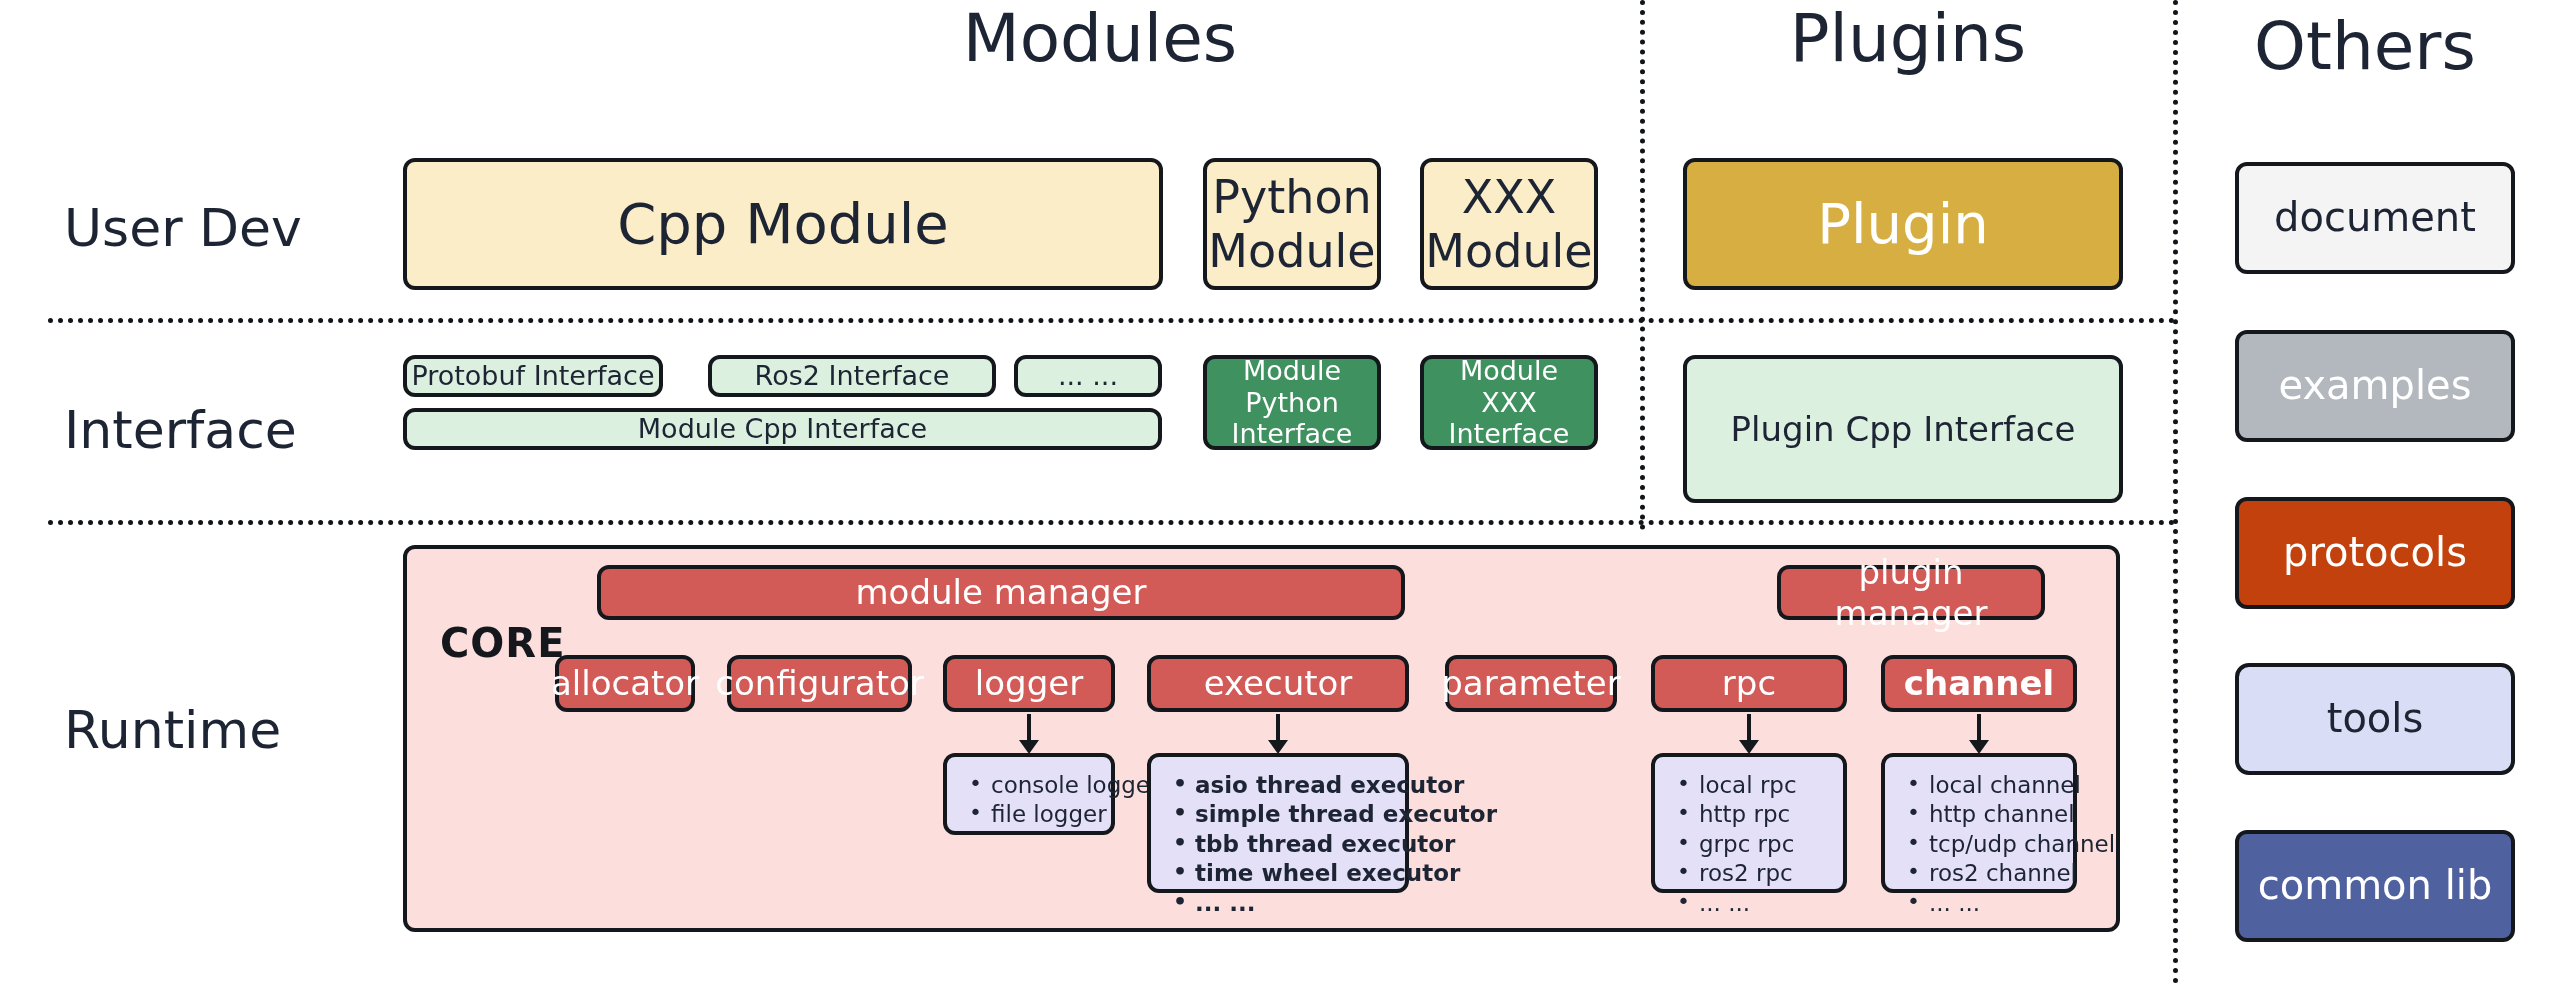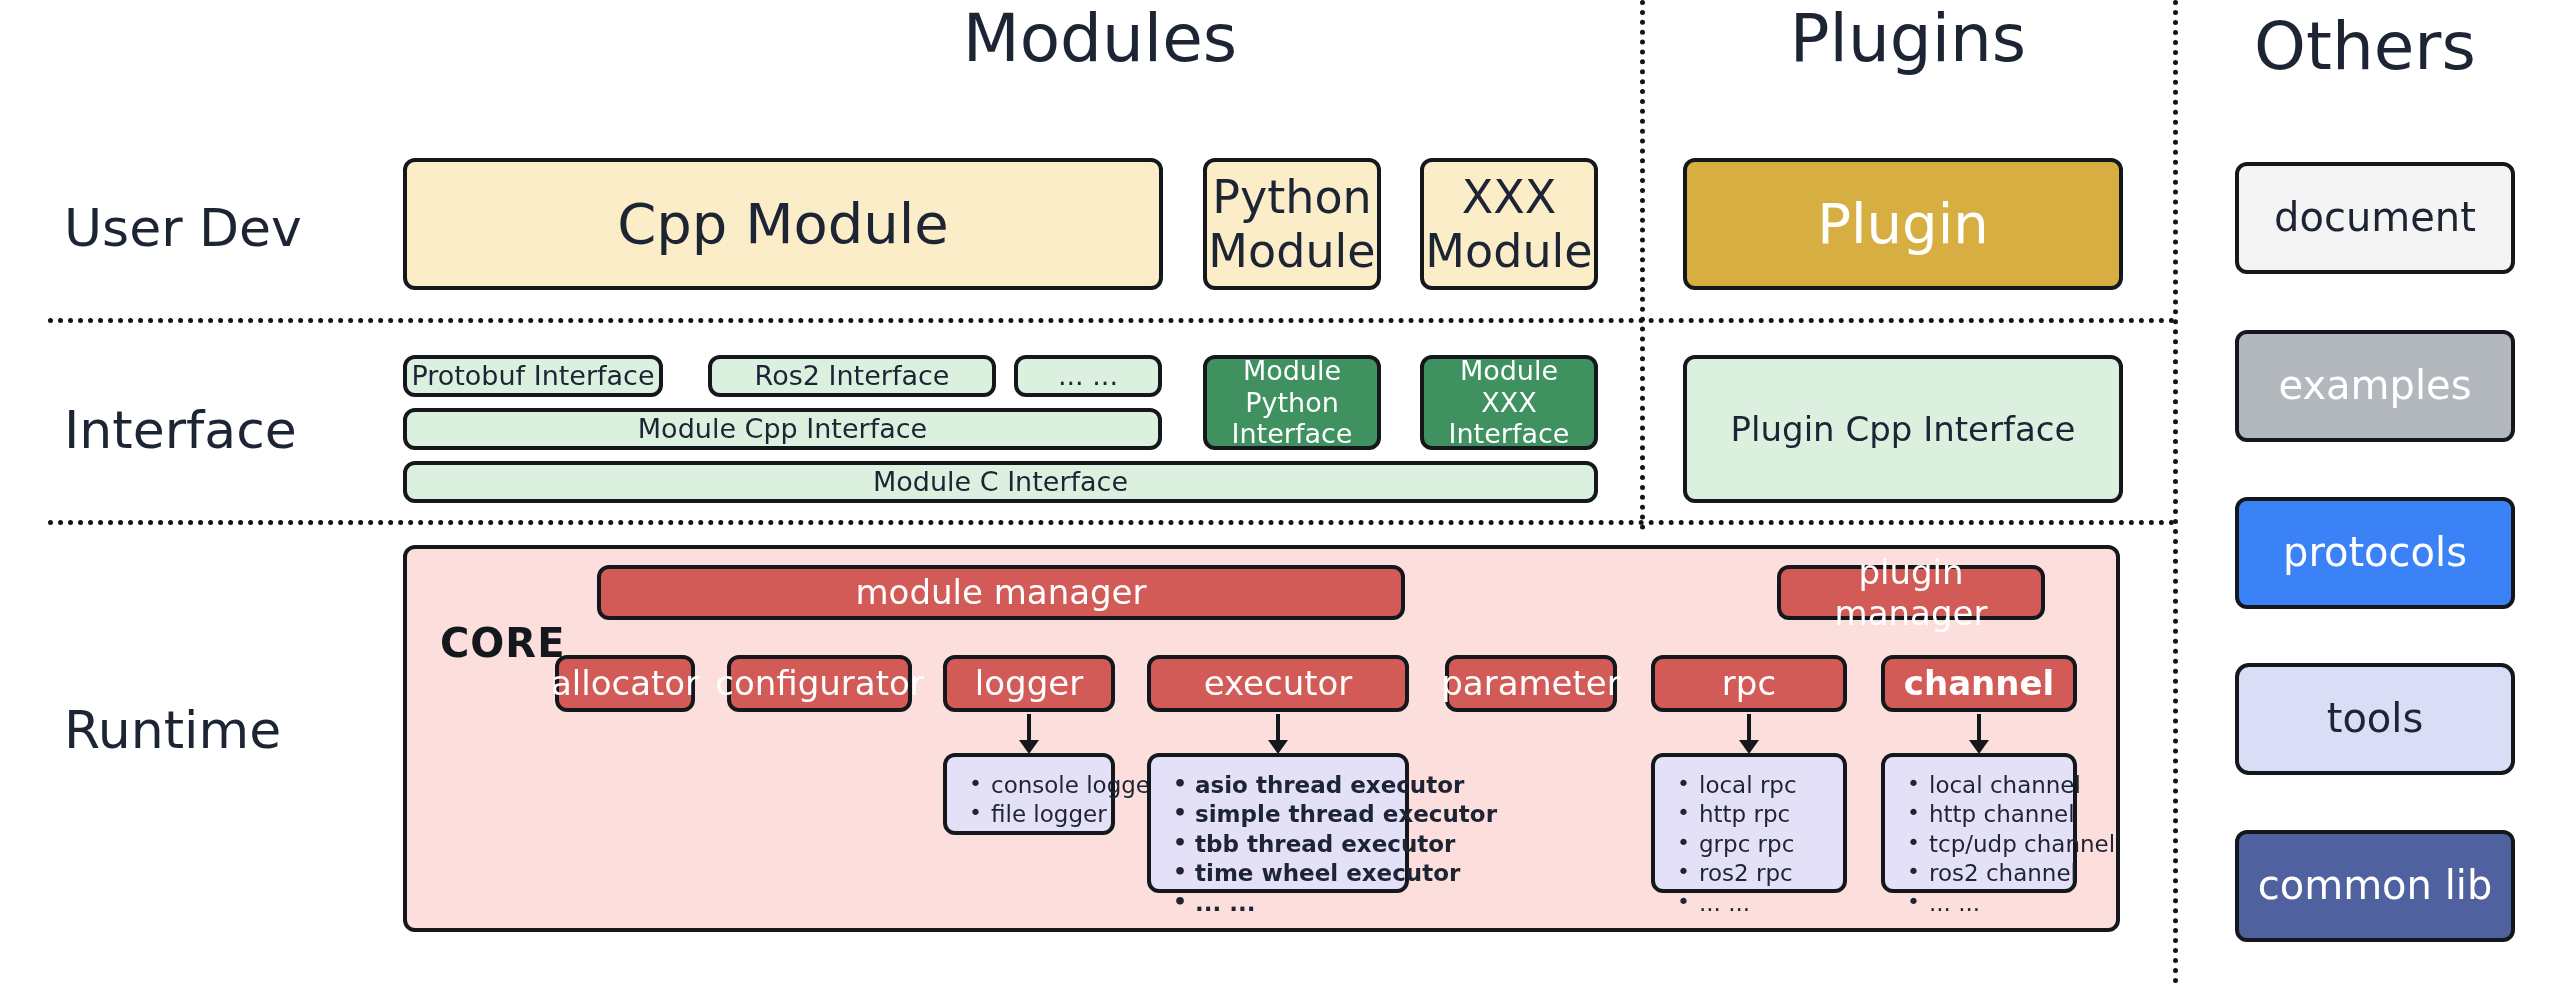--- a/index.html
+++ b/index.html
@@ -60,21 +60,21 @@
 
   
   .fill-cream   { background: #fbedc8; color: #1d2433; }
   .fill-gold    { background: #d6ae41; color: #ffffff; }
   .fill-greenlt { background: #dcf0e0; color: #1d2433; }
   .fill-greendk { background: #3f9160; color: #ffffff; }
   .fill-pinkbg  { background: #fcdfdd; color: #1d2433; }
   .fill-red     { background: #d25a57; color: #ffffff; }
   .fill-white   { background: #f4f4f4; color: #1d2433; }
   .fill-gray    { background: #b3b8be; color: #ffffff; }
-  .fill-darkgray{ background: #3b82f6; color: #ffffff; }
+  .fill-darkgray{ background: #c2410c; color: #ffffff; }
   .fill-periw   { background: #d9ddf5; color: #1d2433; border-radius: 14px; }
   .fill-indigo  { background: #50619f; color: #ffffff; }
 
   
   .t-xxl { font-size: 56px; }
   .t-xl  { font-size: 46px; }
   .t-lg  { font-size: 40px; }
   .t-md  { font-size: 34px; }
   .t-sm  { font-size: 27px; }
 
@@ -171,23 +171,20 @@
     <span>Protobuf Interface</span>
   </div>
   <div class="abs box fill-greenlt t-sm" style="left:708px; top:355px; width:288px; height:42px;">
     <span>Ros2 Interface</span>
   </div>
   <div class="abs box fill-greenlt t-sm" style="left:1014px; top:355px; width:148px; height:42px;">
     <span>... ...</span>
   </div>
   <div class="abs box fill-greenlt t-sm" style="left:403px; top:408px; width:759px; height:42px;">
     <span>Module Cpp Interface</span>
-  </div>
-  <div class="abs box fill-greenlt t-sm" style="left:403px; top:461px; width:1195px; height:42px;">
-    <span>Module C Interface</span>
   </div>
 
   <div class="abs box fill-greendk t-sm stack2" style="left:1203px; top:355px; width:178px; height:95px;">
     <span>Module</span>
     <span>Python Interface</span>
   </div>
   <div class="abs box fill-greendk t-sm stack2" style="left:1420px; top:355px; width:178px; height:95px;">
     <span>Module</span>
     <span>XXX Interface</span>
   </div>

